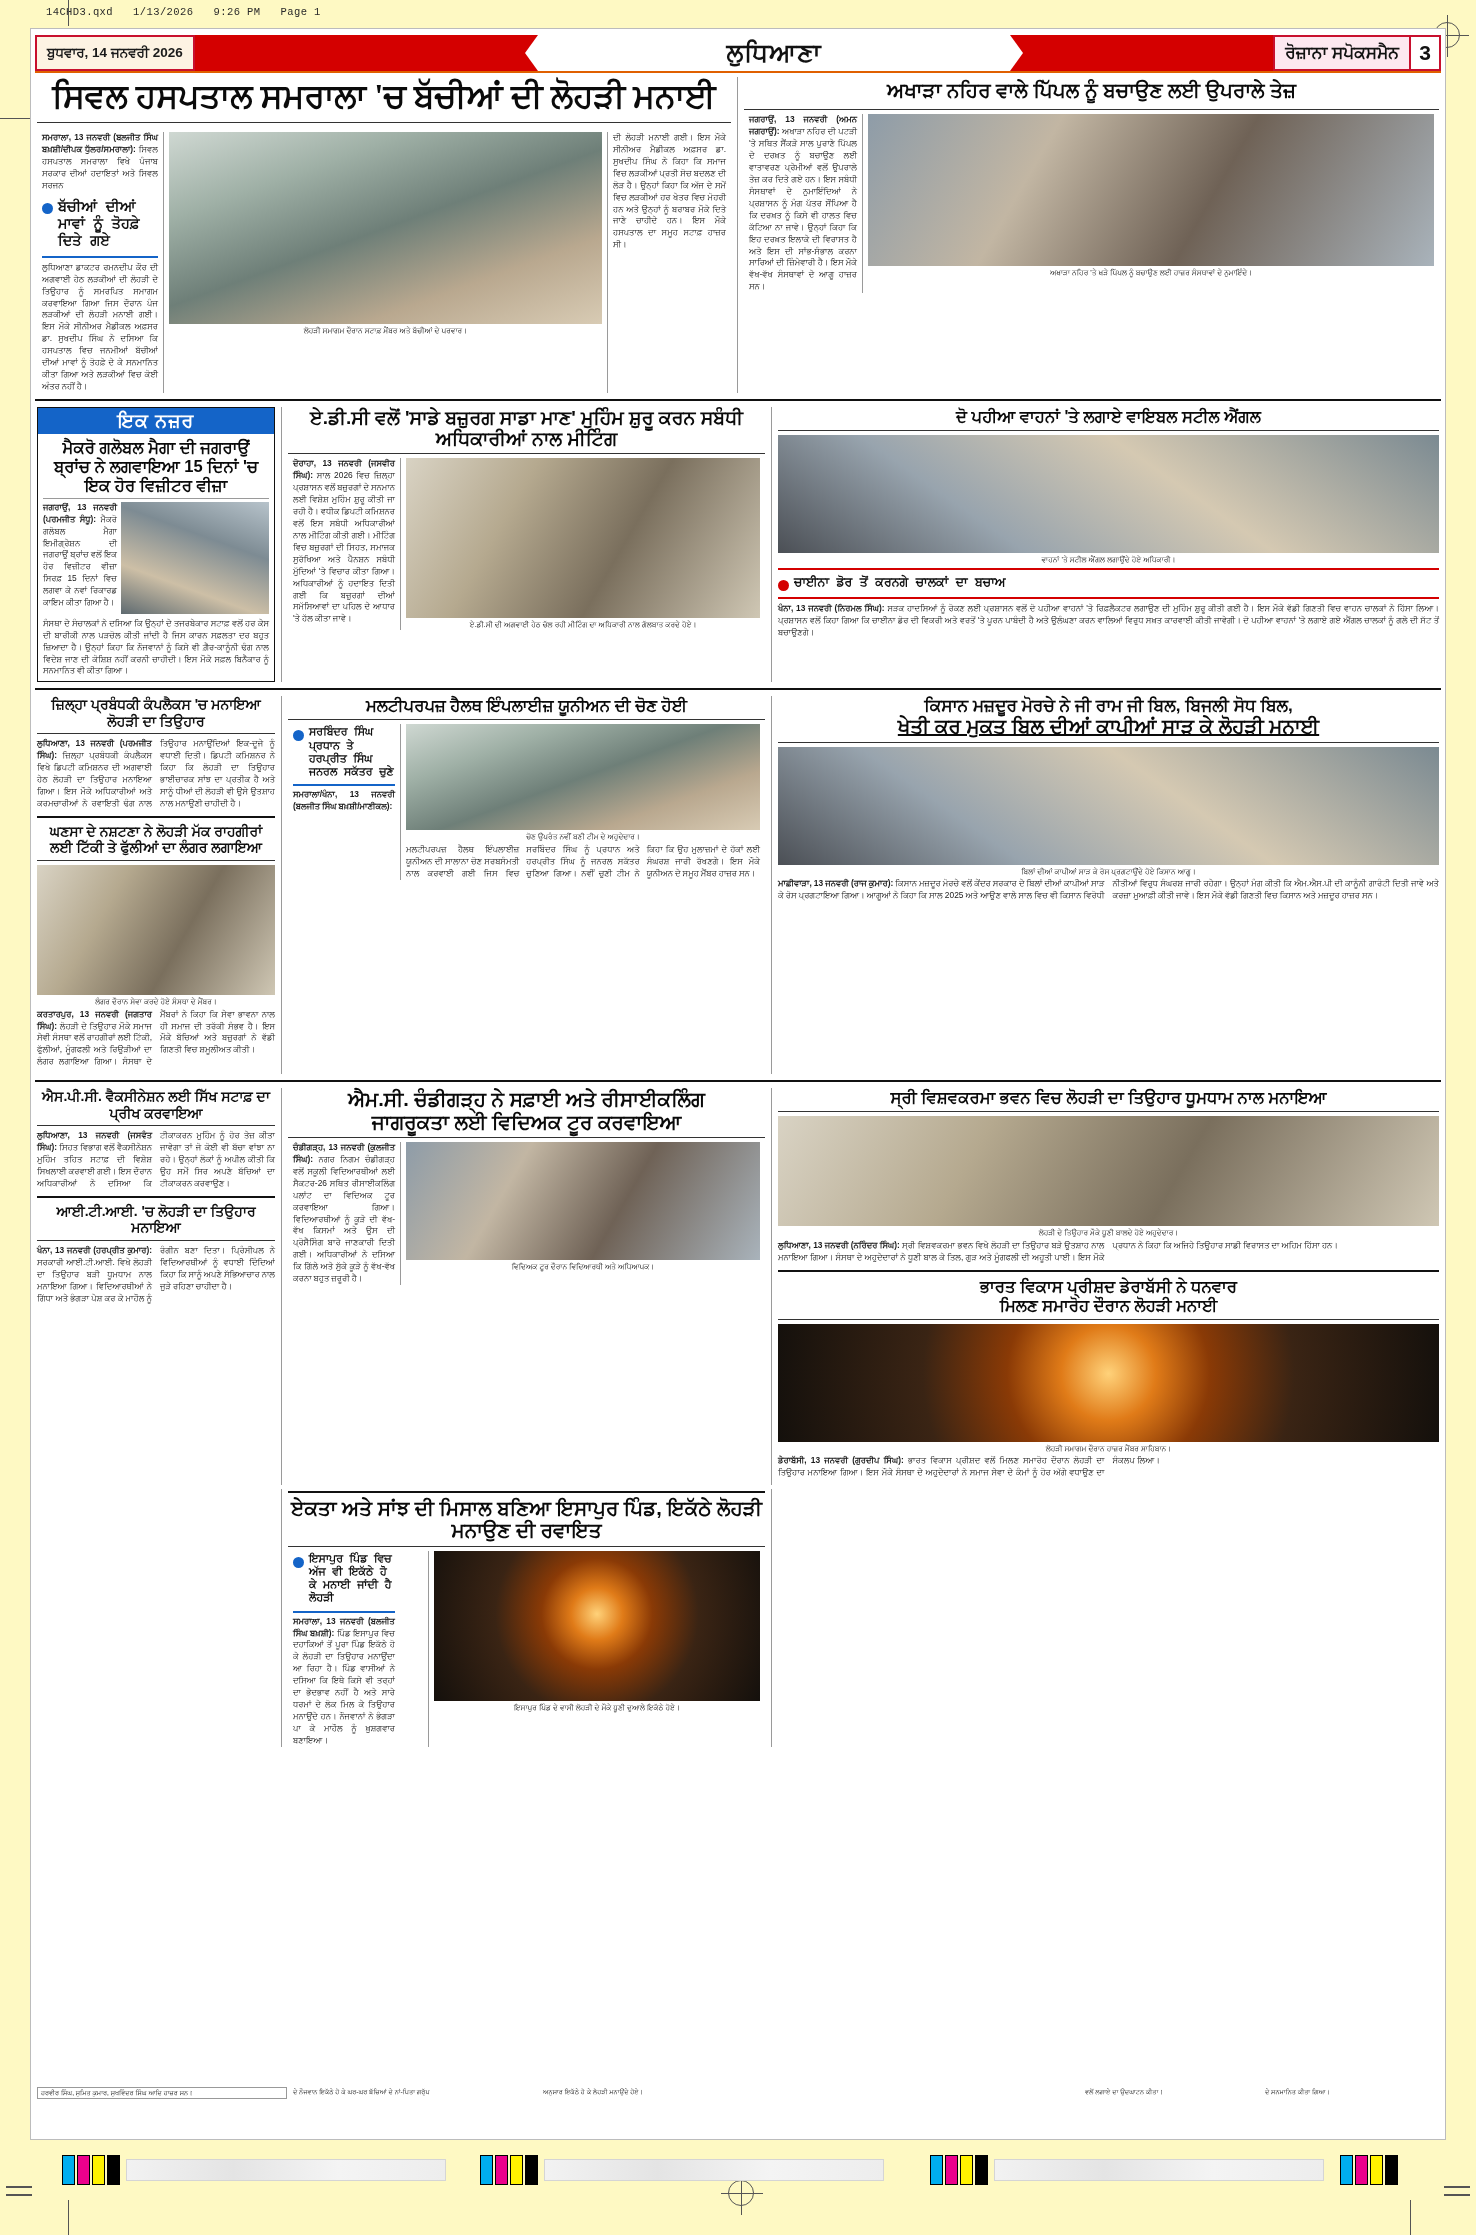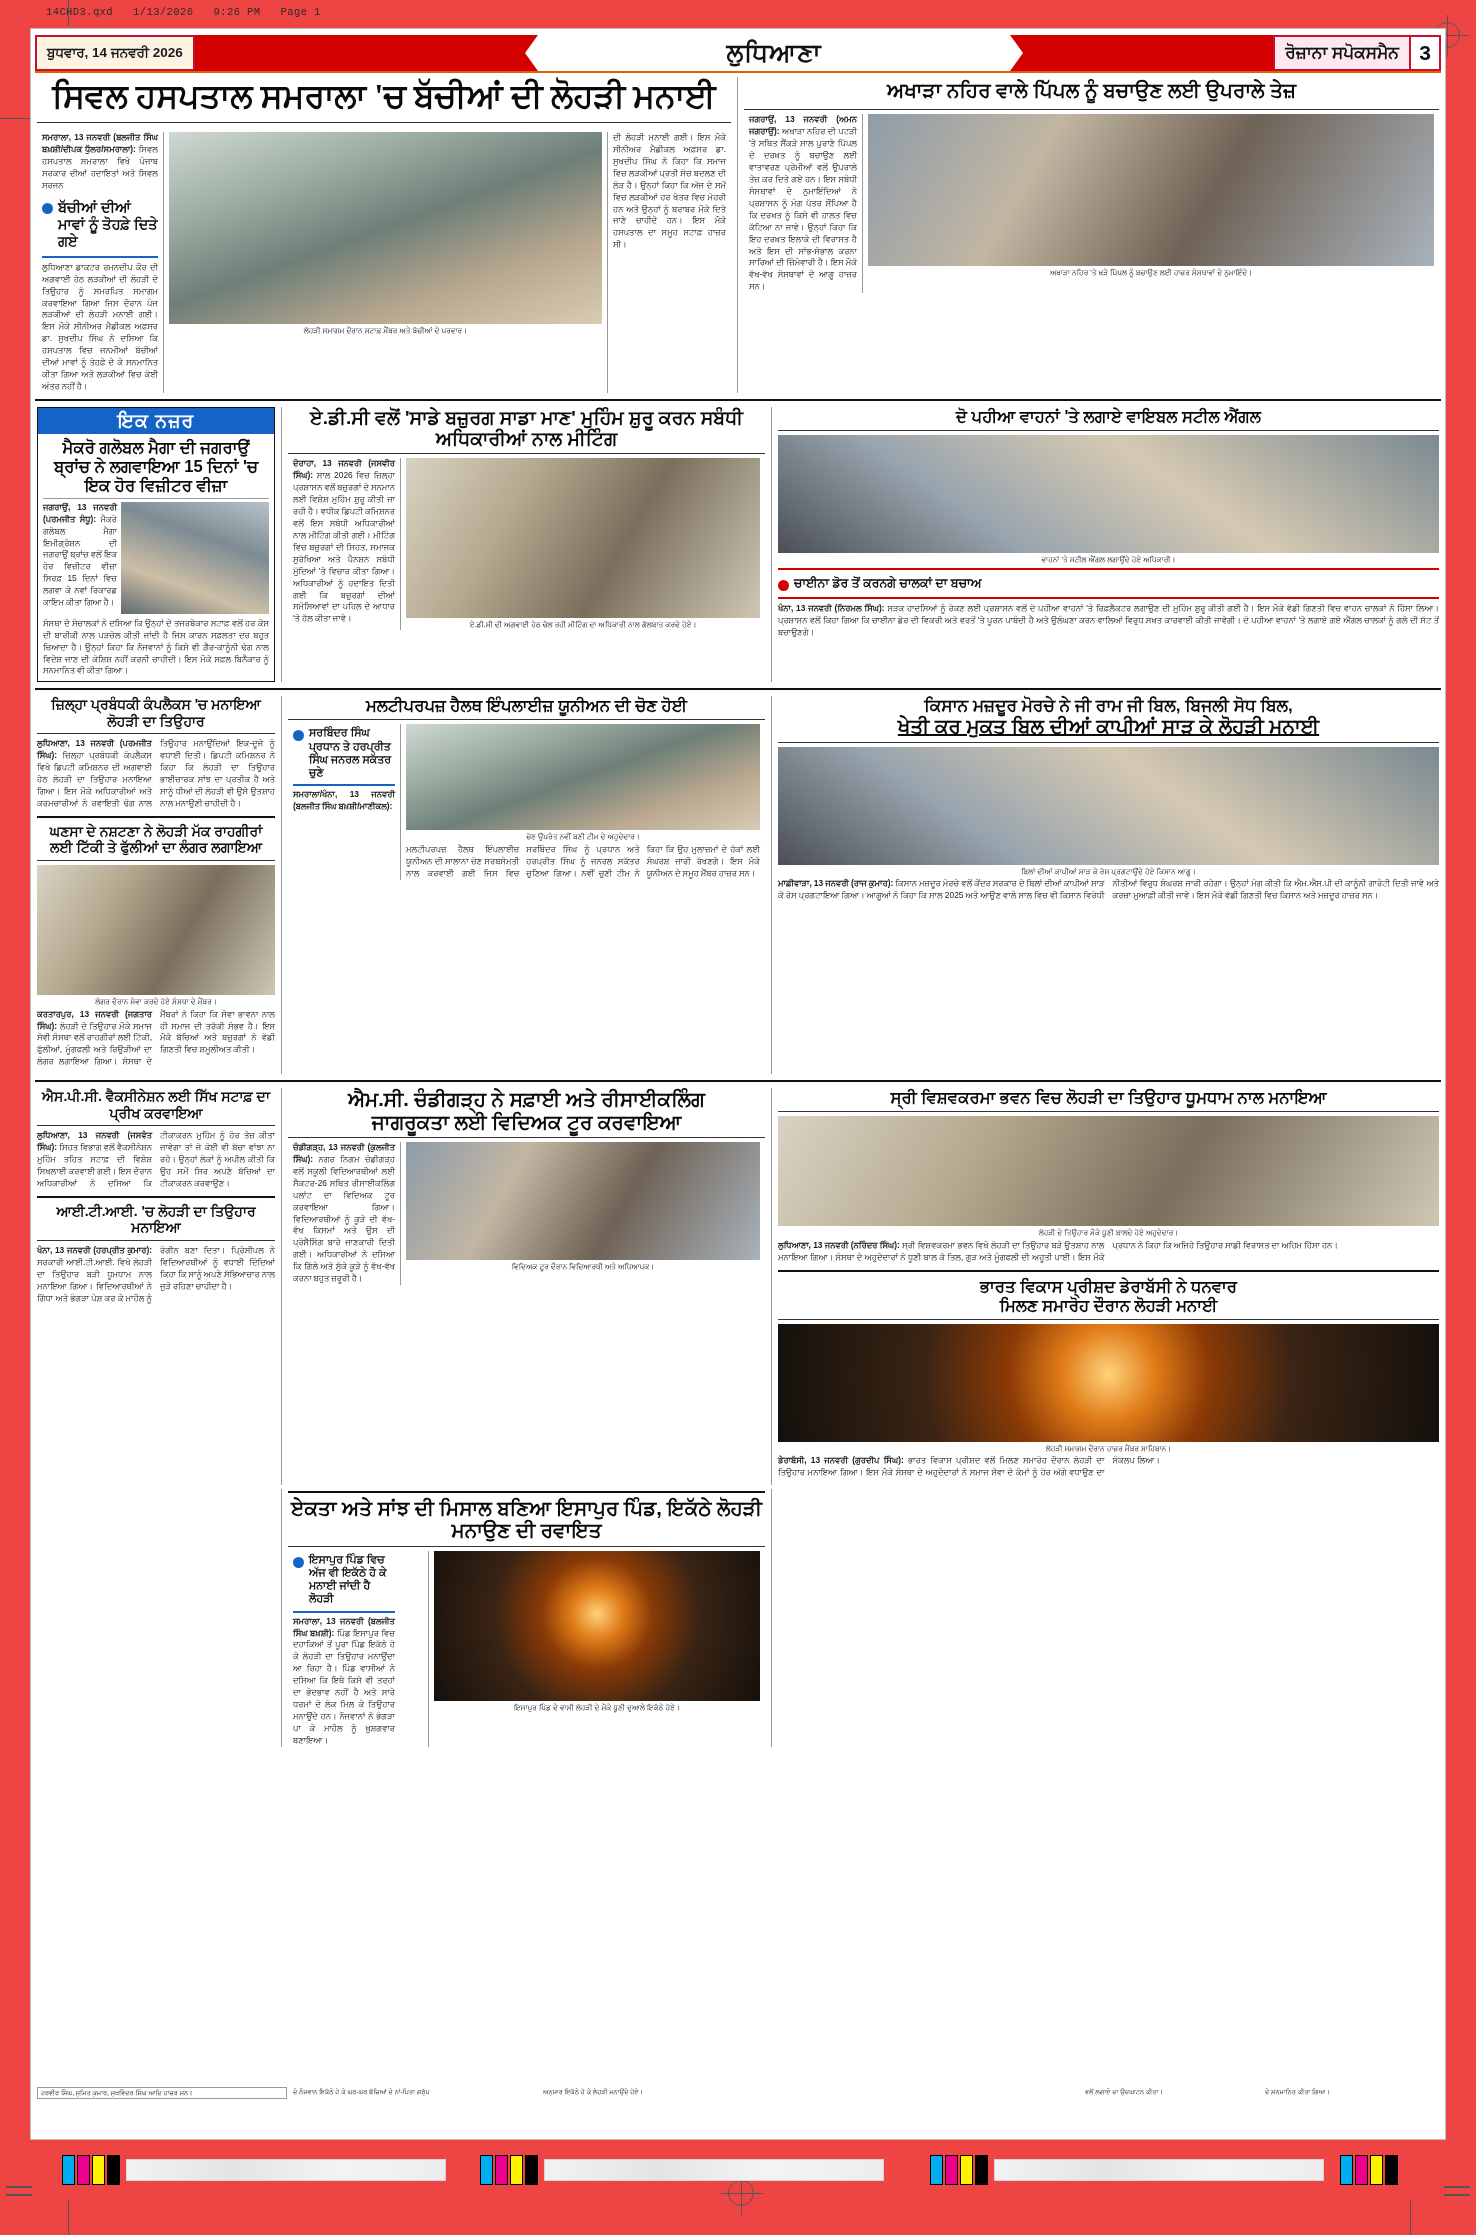--- a/index.html
+++ b/index.html
@@ -4,21 +4,21 @@
 <style>
   * { box-sizing: border-box; margin:0; padding:0; }
   html,body { background:#8a8a8a; }
   body {
     font-family:"Liberation Sans", sans-serif;
     width:1476px; height:2235px; position:relative;
     background:#9b9b9b;
   }
   .page {
     position:absolute; left:0; top:0; width:1476px; height:2235px;
-    background:#ef4444;
+    background:#fef9c3;
   }
   
   .filestamp {
     position:absolute; left:46px; top:6px;
     font-family:"Liberation Mono", monospace;
     font-size:10.5px; color:#2a2a2a; letter-spacing:.4px;
     white-space:pre;
   }
   
   .cropmark { position:absolute; background:#555; }
@@ -128,21 +128,21 @@
     font-size:19px; font-weight:bold; padding:2px 0; letter-spacing:1px;
   }
   .nazar-box { border:1px solid #111; }
 
   
   .bullet-row { display:flex; gap:5px; align-items:flex-start; padding:2px 0;}
   .bullet-dot {
     flex:0 0 auto; width:11px; height:11px; border-radius:50%;
     background:#1464c8; margin-top:4px;
   }
-  .bullet-txt { font-size:14.5px; font-weight:bold; line-height:1.2; color:#111; }
+  .bullet-txt { font-size:14.5px; font-weight:bold; line-height:1.2; color:#111;font-family:Liberation Mono, monospace; }
 
   
   .cols { display:flex; }
   .col { padding:0 5px; }
   .sec { margin-bottom:6px; }
   .sw { width:13px; height:30px; border:1px solid #000; }
   .greybar {
     height:22px; border:1px solid #d5d5d5;
     background:linear-gradient(90deg,#f2f2f2,#e4e4e4,#f4f4f4,#ededed);
   }

